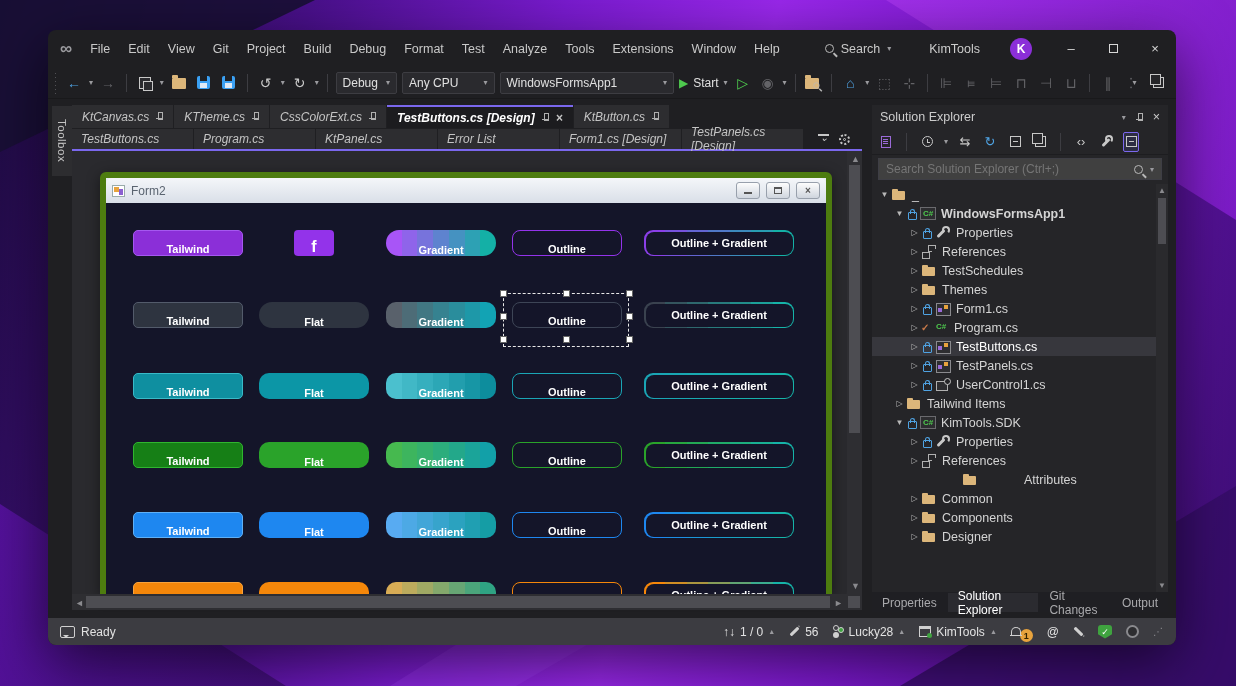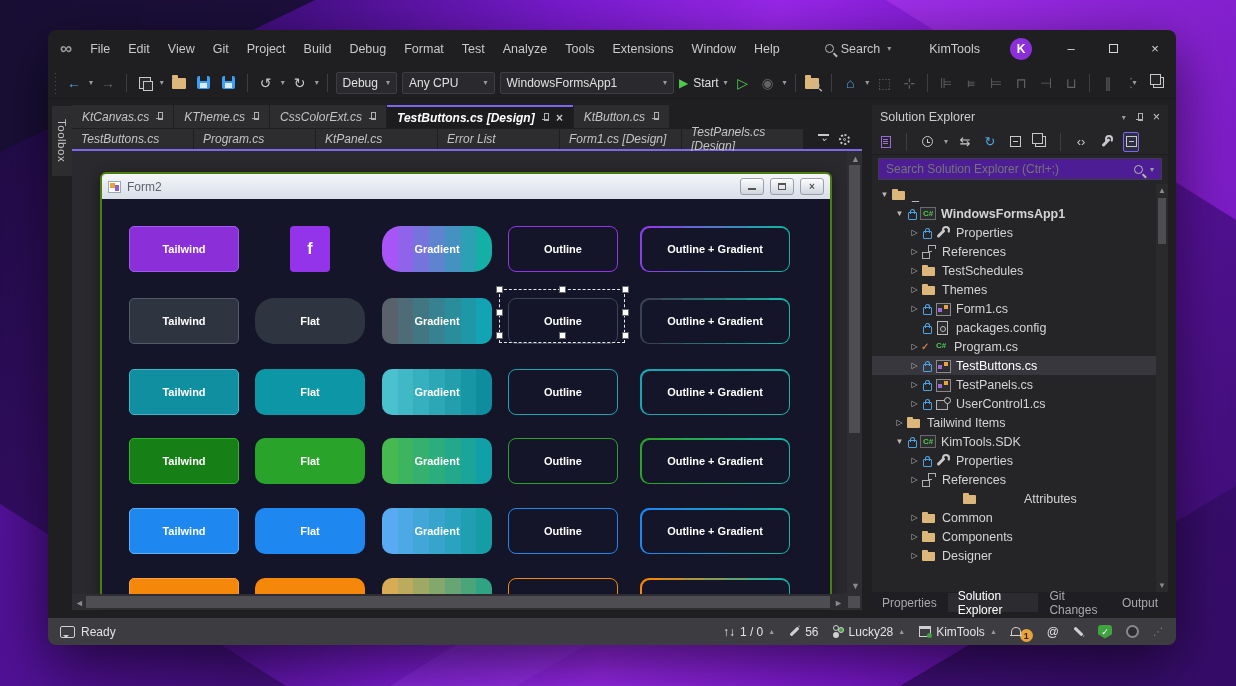--- a/index.html
+++ b/index.html
@@ -64,31 +64,31 @@
   .chevdbl::before { content:''; position:absolute; top:0; left:0; width:11px; height:2px; background:#c8c8c8; }
   .chevdbl::after { content:'⌄'; position:absolute; top:-2px; left:2px; color:#c8c8c8; font-size:10px; }
   .gear { width:11px; height:11px; border:2px dotted #c8c8c8; border-radius:50%; position:relative; }
   .gear::before { content:''; position:absolute; inset:2px; border:1px solid #c8c8c8; border-radius:50%; }
 
   
   #toolbox-tab { position:absolute; left:4px; top:76px; width:20px; height:70px; background:#2d2d30; color:#c4c4c4; font-size:11.5px; writing-mode:vertical-lr; display:flex; align-items:center; justify-content:center; letter-spacing:.5px; }
 
   
   #editor { position:absolute; left:24px; top:121px; width:790px; height:459px; background:#2a2a2e; }
-  #form-window { position:absolute; left:28px; top:21px; width:732px; height:422px; background:#e8ecf2; border:2px solid #4d7c0f; border-radius:6px 6px 0 0; box-shadow:0 3px 14px rgba(0,0,0,.45); }
+  #form-window { position:absolute; left:28px; top:21px; width:732px; height:422px; background:#e8ecf2; border:6px solid #4d7c0f; border-radius:6px 6px 0 0; box-shadow:0 3px 14px rgba(0,0,0,.45); }
   #form-titlebar { height:25px; display:flex; align-items:center; padding:0 6px; gap:6px; background:linear-gradient(#f4f6f9,#d9dfe8); border-radius:6px 6px 0 0; }
   #form-icon { width:13px; height:12px; border:1px solid #9aa; background:#fff; position:relative; }
   #form-icon::before { content:''; position:absolute; left:1px; top:1px; width:5px; height:5px; background:#e8a33d; }
   #form-icon::after { content:''; position:absolute; right:1px; bottom:1px; width:4px; height:6px; background:#8b5fd0; }
   #form-title { color:#5a6470; font-size:12px; flex:1; }
   .formctl { width:24px; height:17px; border:1px solid #98a0ac; border-radius:3px; background:linear-gradient(#fdfdfd,#cfd5de); display:flex; align-items:center; justify-content:center; color:#555; font-size:10px; font-weight:bold; }
   .g-min { width:8px; height:6px; border-bottom:2px solid #555; }
   .g-max { width:8px; height:7px; border:1px solid #555; border-top:2px solid #555; }
   #form-canvas { position:relative; height:395px; background:#141529; overflow:hidden; }
-  .fbtn { position:absolute; height:46px; display:flex; align-items:center; justify-content:center; color:#ffffff; font-size:11px; font-weight:bold; }
+  .fbtn { position:absolute; height:26px; display:flex; align-items:flex-end; justify-content:center; color:#ffffff; font-size:11px; font-weight:bold; }
   .fbtn .inner { position:absolute; inset:1.5px; display:flex; align-items:center; justify-content:center; background:#141529; }
   .selrect { position:absolute; border:1px dashed #e8e8e8; pointer-events:none; }
   .hnd { position:absolute; width:7px; height:7px; background:#ffffff; border:1px solid #666; }
 
   
   .sb { background:#2e2e32; position:absolute; }
   #vscroll { right:0; top:0; width:15px; height:443px; }
   #vthumb { position:absolute; left:2px; top:14px; width:11px; height:268px; background:#4d4d52; }
   #hscroll { left:0; top:443px; width:774px; height:16px; }
   #hthumb { position:absolute; left:14px; top:2px; width:744px; height:12px; background:#4d4d52; }
@@ -109,21 +109,21 @@
   .dblbox { width:11px; height:11px; border:1px solid #c8c8c8; position:relative; background:#252528; }
   .dblbox::before { content:''; position:absolute; left:-4px; top:-4px; width:9px; height:9px; border:1px solid #c8c8c8; background:#252528; }
   .wrench-ic { width:13px; height:13px; position:relative; }
   .wrench-ic::before { content:''; position:absolute; left:1px; top:6px; width:10px; height:3px; background:#c8c8c8; border-radius:2px; transform:rotate(-45deg); }
   .wrench-ic::after { content:''; position:absolute; right:0; top:0; width:4px; height:4px; border:2px solid #c8c8c8; border-radius:50%; border-bottom-color:transparent; }
   .clock-ic { width:11px; height:11px; border:1px solid #c8c8c8; border-radius:50%; position:relative; }
   .clock-ic::before { content:''; position:absolute; left:4px; top:2px; width:1px; height:4px; background:#c8c8c8; }
   .clock-ic::after { content:''; position:absolute; left:4px; top:5px; width:3px; height:1px; background:#c8c8c8; }
   .syncdoc { width:10px; height:12px; border:1px solid #9b6bd8; position:relative; background:#252528; }
   .syncdoc::before { content:''; position:absolute; left:1px; top:2px; width:5px; height:1px; background:#9b6bd8; box-shadow:0 2px 0 #9b6bd8,0 4px 0 #9b6bd8; }
-  #se-search { margin:3px 6px 4px; height:22px; background:#4c1d95; border:1px solid #3e3e45; display:flex; align-items:center; padding:0 7px; gap:7px; }
+  #se-search { margin:3px 6px 4px; height:22px; background:#404040; border:1px solid #3e3e45; display:flex; align-items:center; padding:0 7px; gap:7px; }
   #se-search input { flex:1; background:transparent; border:none; outline:none; color:#8a8a8e; font-size:12px; font-family:"Liberation Sans",sans-serif; }
   #se-tree { flex:1; overflow:hidden; position:relative; padding-top:1px; }
   .trow { display:flex; align-items:center; height:19px; color:#d4d4d4; white-space:nowrap; }
   .trow.selected { background:#37373d; color:#ffffff; }
   .trow .lbl.bold { font-weight:bold; }
   .exp { width:13px; flex:none; font-size:8px; color:#b8b8b8; text-align:center; }
   .lk { width:12px; height:11px; position:relative; flex:none; margin-right:2px; }
   .lk::before { content:''; position:absolute; left:2px; top:4px; width:7px; height:6px; border:1px solid #4fa3e3; border-radius:1px; }
   .lk::after { content:''; position:absolute; left:4px; top:1px; width:3px; height:4px; border:1px solid #4fa3e3; border-bottom:none; border-radius:3px 3px 0 0; }
   .chk { width:11px; flex:none; color:#c97a4a; font-size:10px; font-weight:bold; margin-right:1px; }
@@ -530,26 +530,20 @@
           <span class="ti ti-folder"></span>
           <span class="lbl">Themes</span>
         </div>
         <div class="trow" style="padding-left: 36px;">
           <span class="exp">▷</span>
           <span class="lk"></span>
           <span class="ti ti-form"></span>
           <span class="lbl">Form1.cs</span>
         </div>
         <div class="trow" style="padding-left: 36px;">
-          <span class="exp"></span>
-          <span class="lk"></span>
-          <span class="ti ti-config"></span>
-          <span class="lbl">packages.config</span>
-        </div>
-        <div class="trow" style="padding-left: 36px;">
           <span class="exp">▷</span>
           <span class="chk">✓</span>
           <span class="ti ti-cs">C#</span>
           <span class="lbl">Program.cs</span>
         </div>
         <div class="trow selected" style="padding-left: 36px;">
           <span class="exp">▷</span>
           <span class="lk"></span>
           <span class="ti ti-form"></span>
           <span class="lbl">TestButtons.cs</span>

